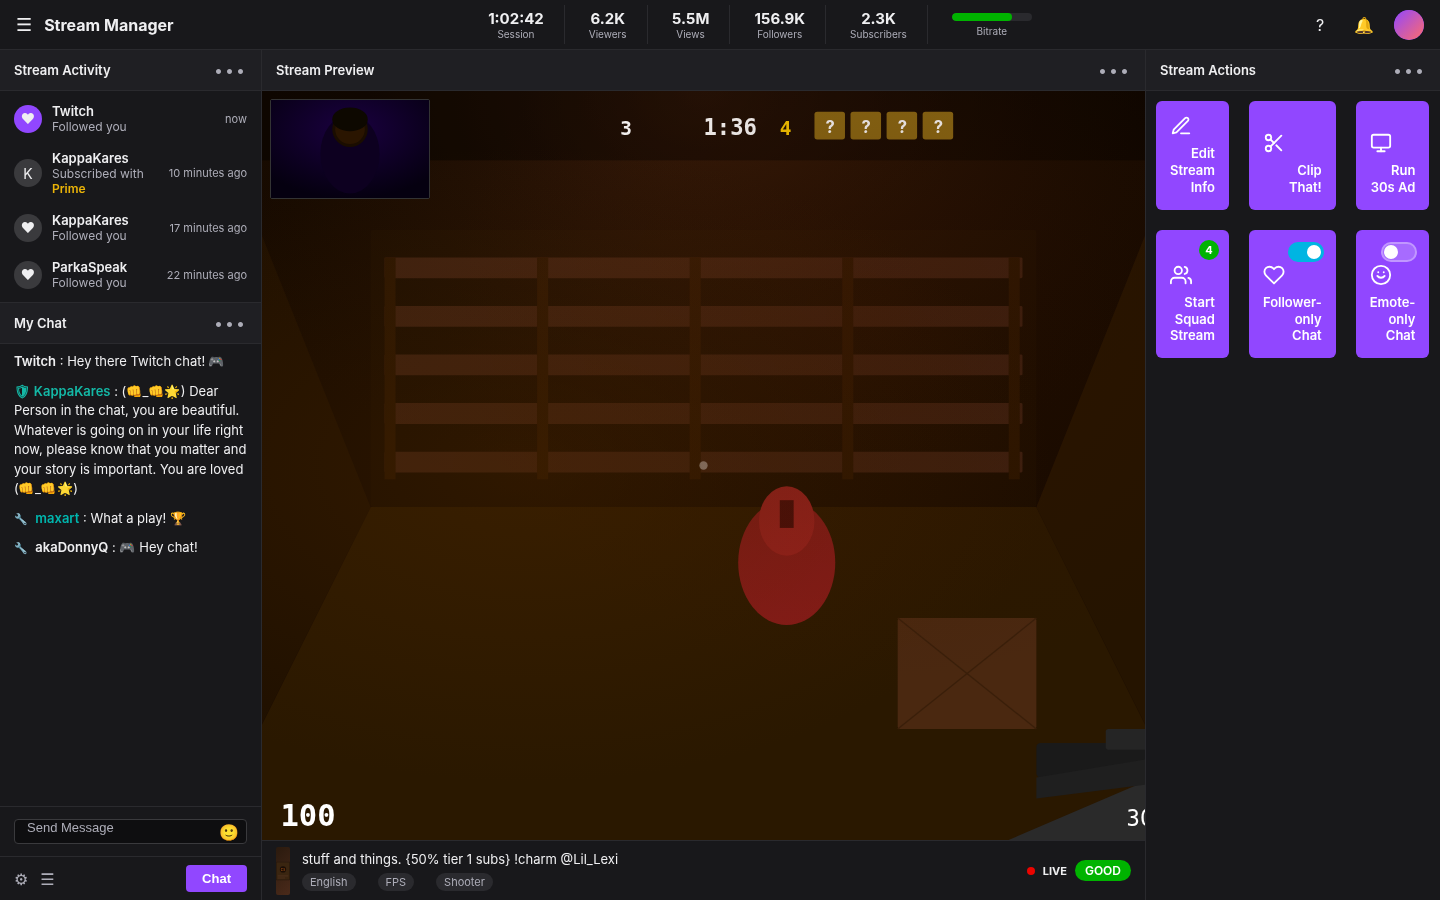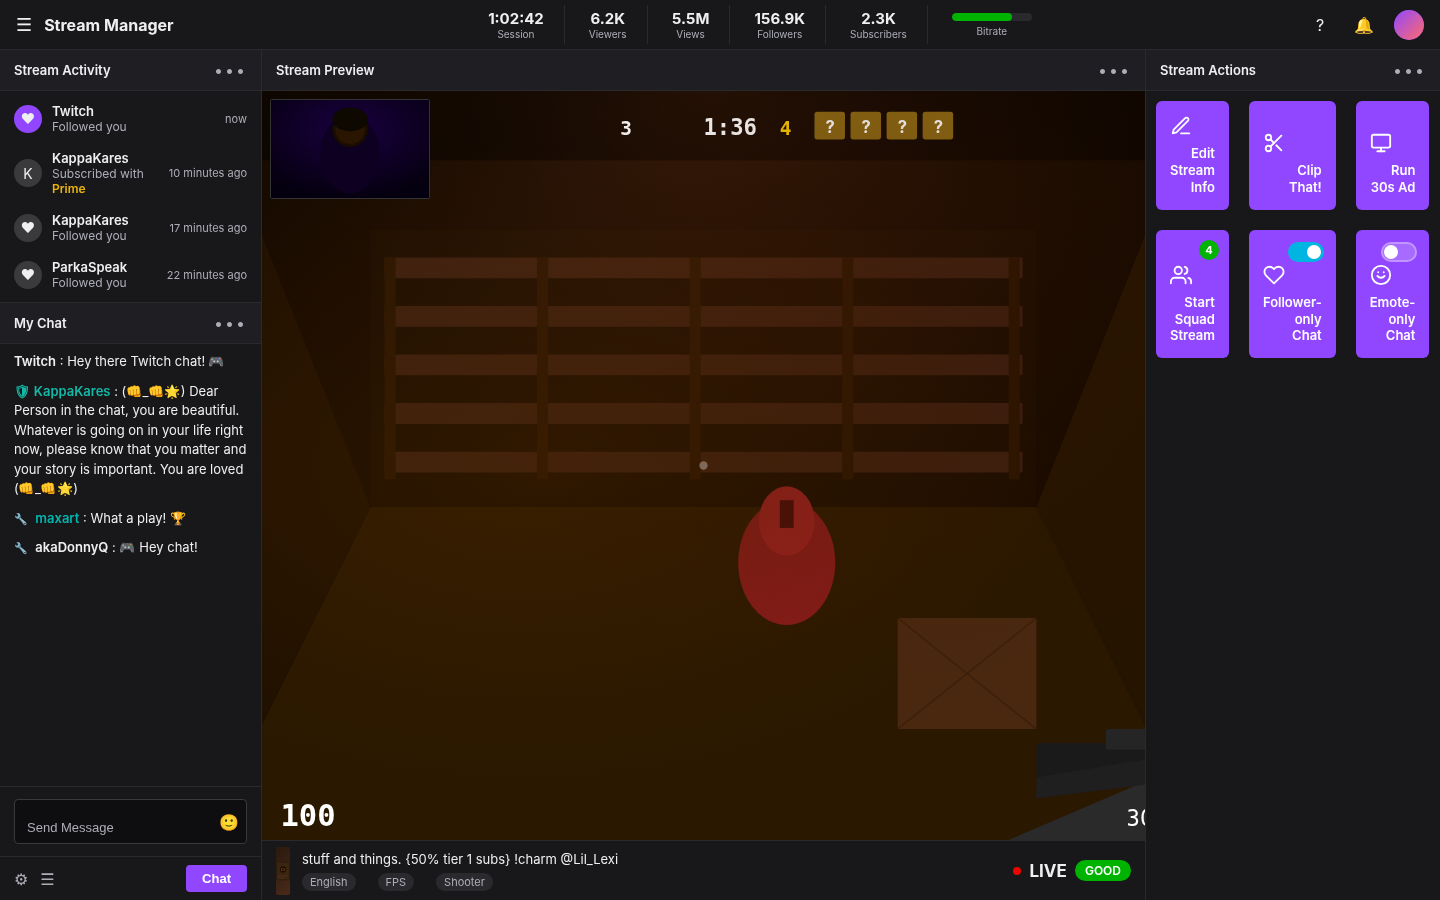--- a/index.html
+++ b/index.html
@@ -243,21 +243,21 @@
       position: relative;
       display: flex;
       align-items: center;
     }
     .chat-input {
       width: 100%;
       background: #0e0e10;
       border: 1px solid #3a3a3d;
       border-radius: 4px;
       color: #fdba74;
-      padding: 20px 36px 8px 12px;
+      padding: 0 36px 8px 12px;
       font-size: 13px;
       outline: none;
     }
     .chat-input::placeholder { color: #adadb8; }
     .emoji-icon {
       position: absolute;
       right: 8px;
       color: #adadb8;
       cursor: pointer;
       font-size: 16px;
@@ -395,21 +395,21 @@
       align-items: center;
       gap: 8px;
     }
     .live-dot {
       width: 8px;
       height: 8px;
       border-radius: 50%;
       background: #eb0400;
     }
     .live-text {
-      font-size: 17px;
+      font-size: 11px;
       font-weight: 700;
       color: #efeff1;
     }
     .good-badge {
       background: #00b300;
       color: white;
       padding: 3px 10px;
       border-radius: 12px;
       font-size: 12px;
       font-weight: 600;

